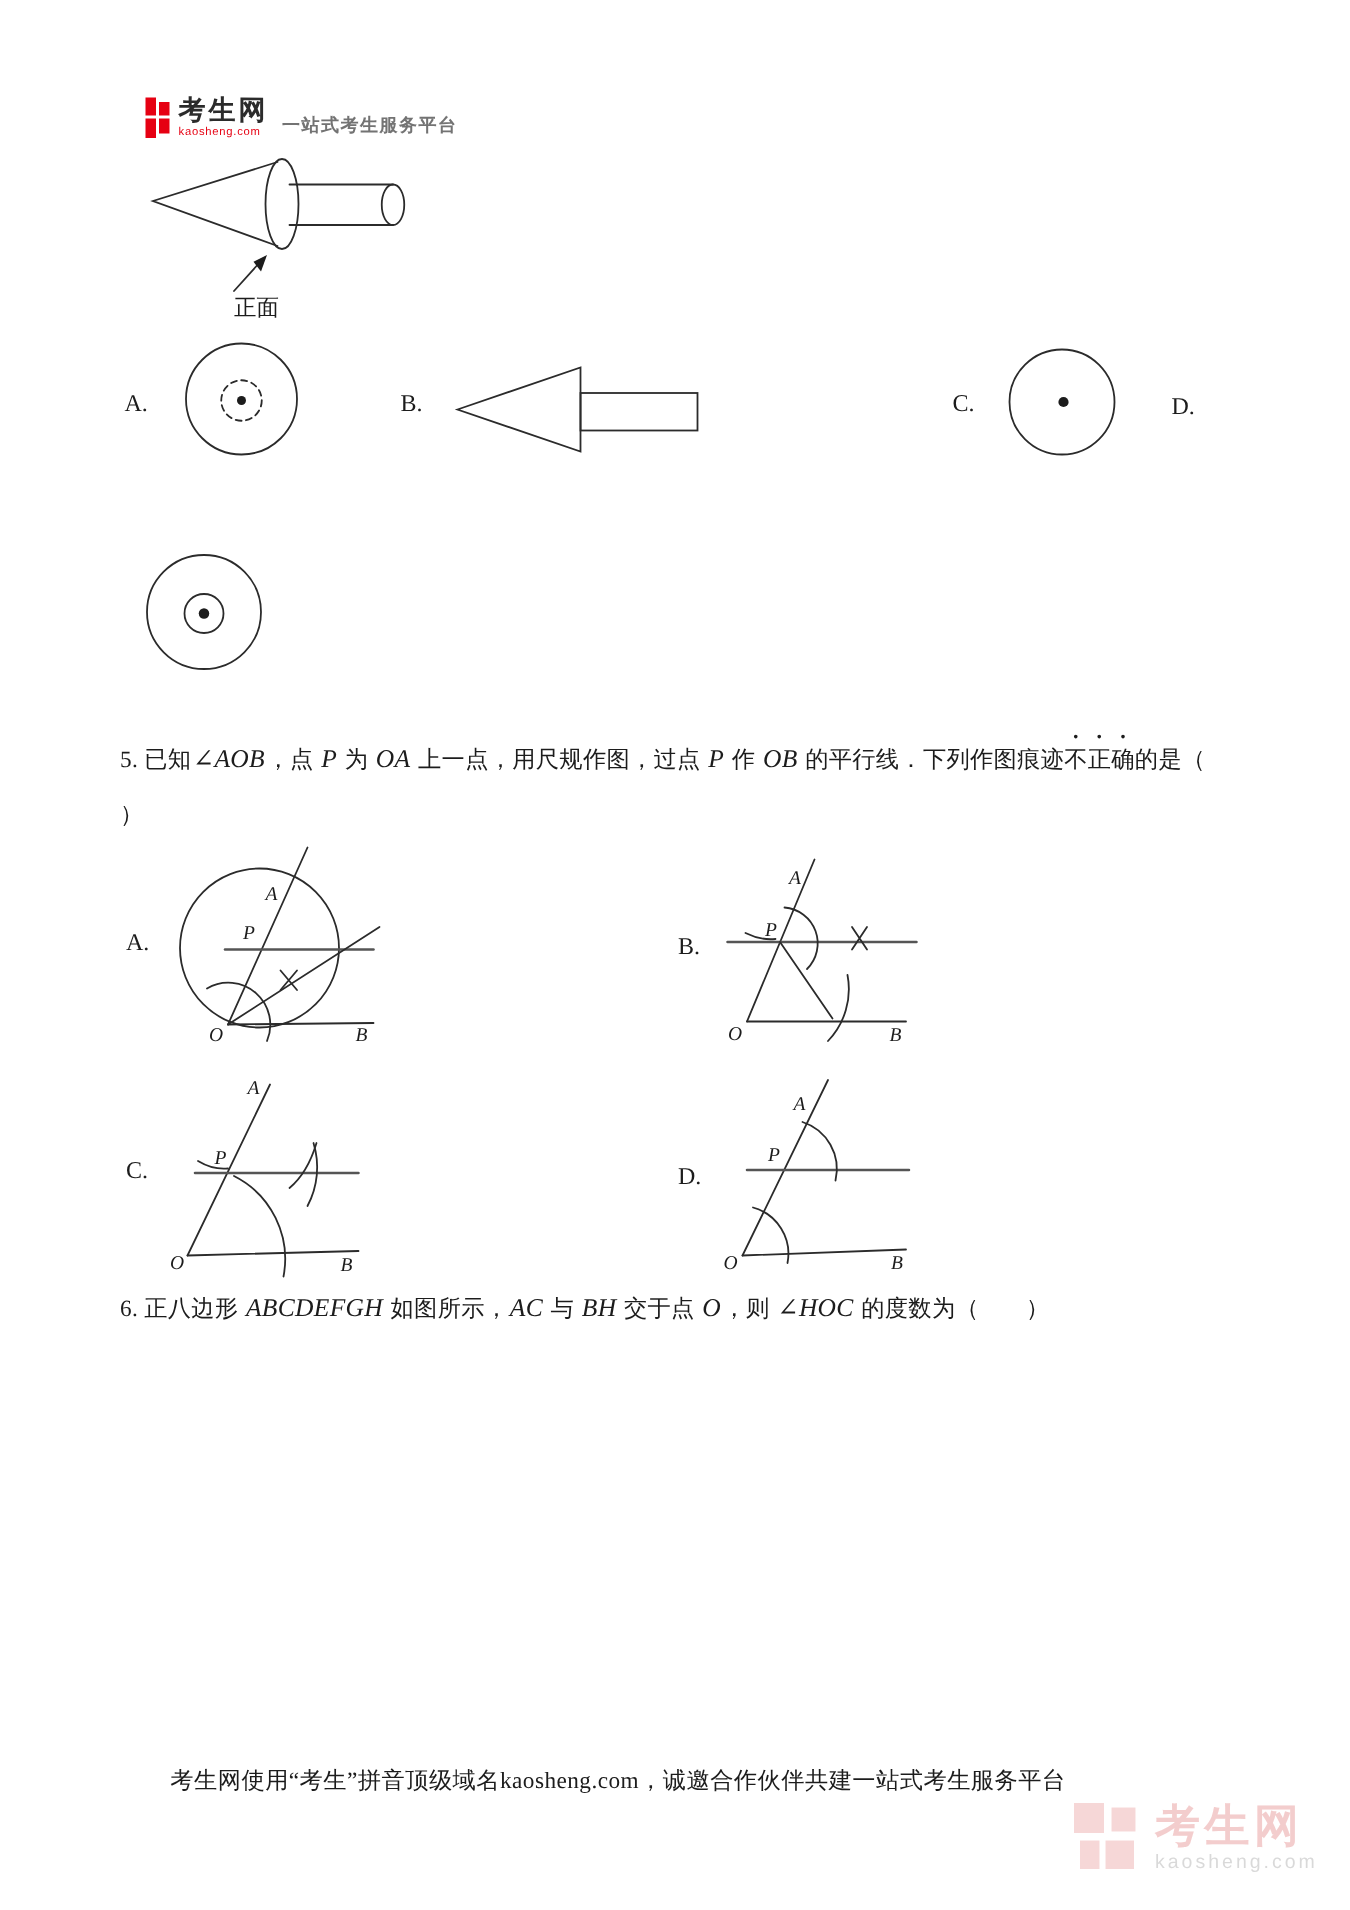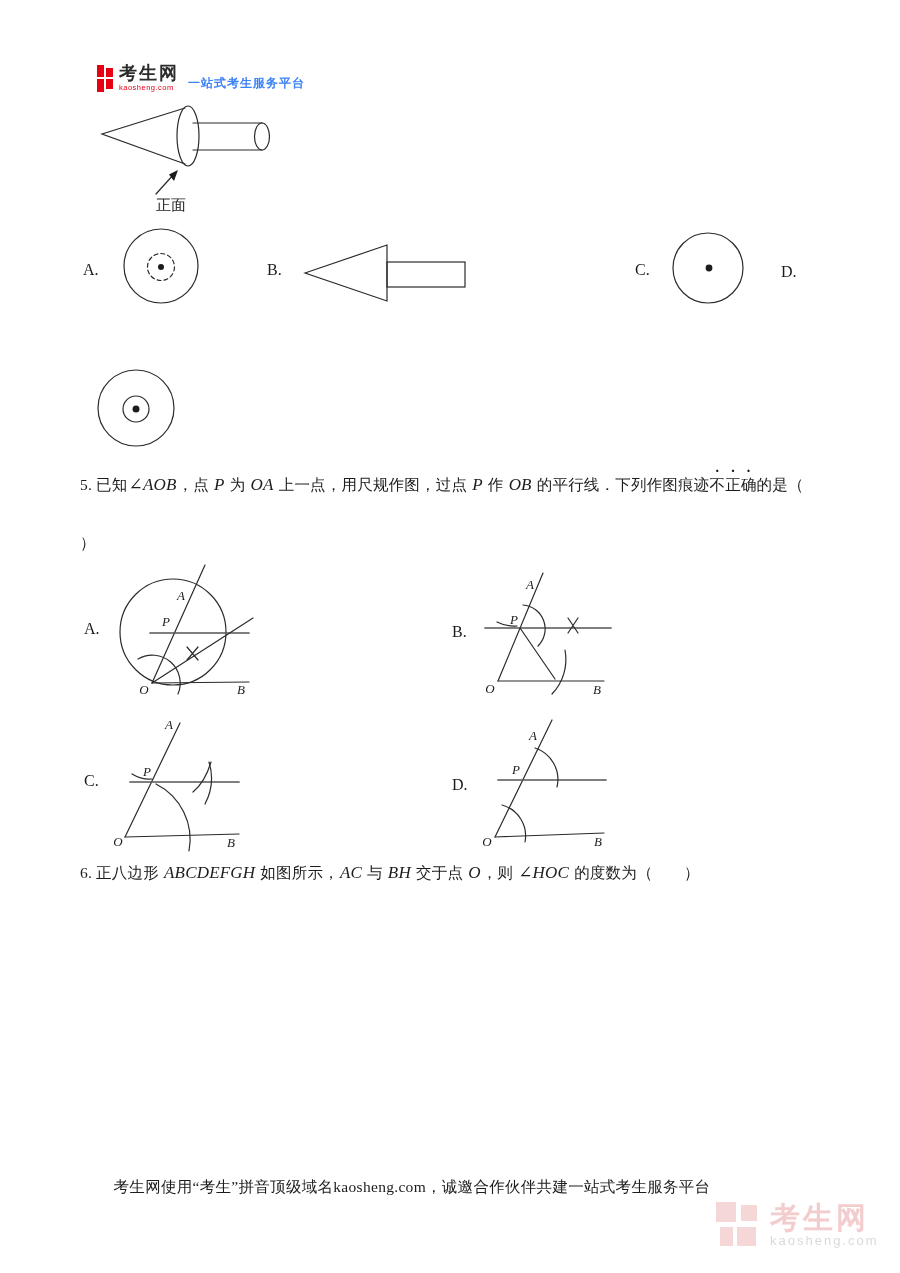--- a/index.html
+++ b/index.html
@@ -26,21 +26,21 @@
   .li1{left:0;top:1px;width:7px;height:12px;}
   .li2{left:9px;top:4px;width:7px;height:9px;}
   .li3{left:0;top:15px;width:7px;height:13px;}
   .li4{left:9px;top:15px;width:7px;height:10px;}
   .logo-name-col{margin-left:5px;display:flex;flex-direction:column;}
   .logo-name{font-size:18px;font-weight:700;color:#2b2b2b;letter-spacing:2px;line-height:19px;
     font-family:"Liberation Sans","DejaVu Sans",sans-serif;}
   .logo-domain{font-size:7.5px;color:#e60012;letter-spacing:0.5px;line-height:9px;
     font-family:"Liberation Sans","DejaVu Sans",sans-serif;}
   .logo-tagline{align-self:flex-end;margin-left:9px;margin-bottom:2px;font-size:12px;font-weight:700;
-    color:#3b82f6;letter-spacing:1px;}
+    color:#737373;letter-spacing:1px;}
   
   .wm{display:flex;align-items:center;opacity:0.95;}
   .wm-icon{position:relative;width:46px;height:48px;}
   .wm-icon div{position:absolute;background:#f6d5d5;}
   .wi1{left:0;top:0;width:20px;height:20px;}
   .wi2{left:25px;top:3px;width:16px;height:16px;}
   .wi3{left:4px;top:25px;width:13px;height:19px;}
   .wi4{left:21px;top:25px;width:19px;height:19px;}
   .wm-col{margin-left:8px;display:flex;flex-direction:column;}
   .wm-name{font-size:30px;font-weight:700;color:#f3cbcb;letter-spacing:3px;line-height:30px;
@@ -96,21 +96,21 @@
   <circle class="fil" cx="38" cy="37" r="3.4"></circle>
 </svg>
 
 <div class="abs opt-label" style="left:781px;top:263px;">D.</div>
 <svg class="abs" style="left:94px;top:366px;" width="84" height="84" viewBox="0 0 84 84">
   <circle class="ln" cx="42" cy="42" r="38"></circle>
   <circle class="ln" cx="42" cy="43" r="13"></circle>
   <circle class="fil" cx="42" cy="43" r="3.5"></circle>
 </svg>
 
-<div class="abs qtext" style="left:80px;top:474px;">
+<div class="abs qtext" style="left:80px;top:496px;">
   <span>5.</span>
   <span>已知</span><i class="m">∠AOB</i><span>，点 </span><i class="m">P</i><span> 为 </span><i class="m">OA</i><span> 上一点，用尺规作图，过点 </span><i class="m">P</i><span> 作 </span><i class="m">OB</i><span> 的平行线．下列作图痕迹</span><span class="emch">不</span><span class="emch">正</span><span class="emch">确</span><span>的是（</span>
 </div>
 <div class="abs qtext" style="left:80px;top:533px;">）</div>
 
 <div class="abs opt-label" style="left:84px;top:620px;">A.</div>
 <svg class="abs" style="left:110px;top:563px;" width="166" height="136" viewBox="0 0 166 136">
   <circle class="ln" cx="63" cy="69" r="53"></circle>
   <line class="ln" x1="42" y1="120" x2="95" y2="2"></line>
   <line class="ln" x1="42" y1="120" x2="139" y2="119"></line>

